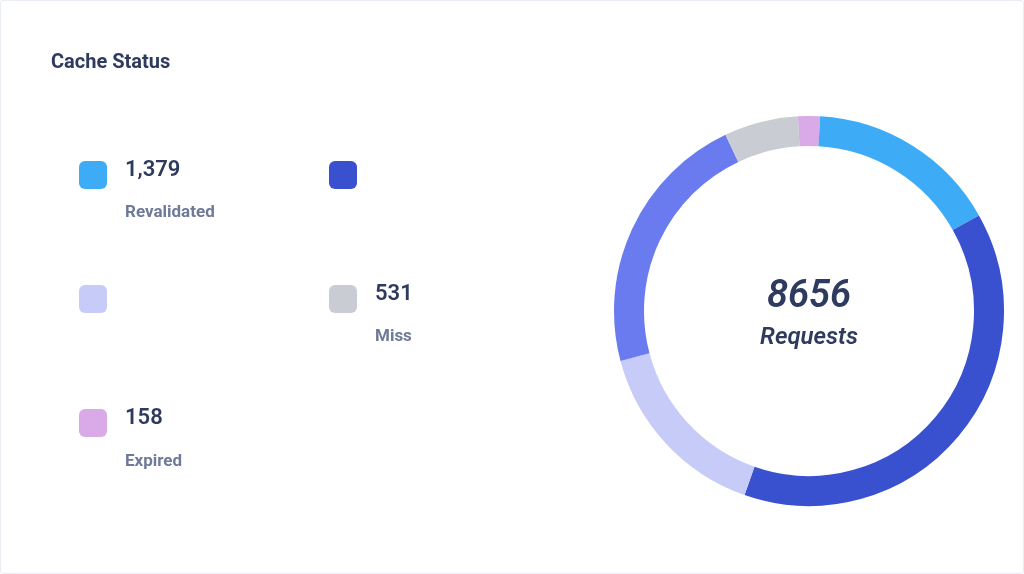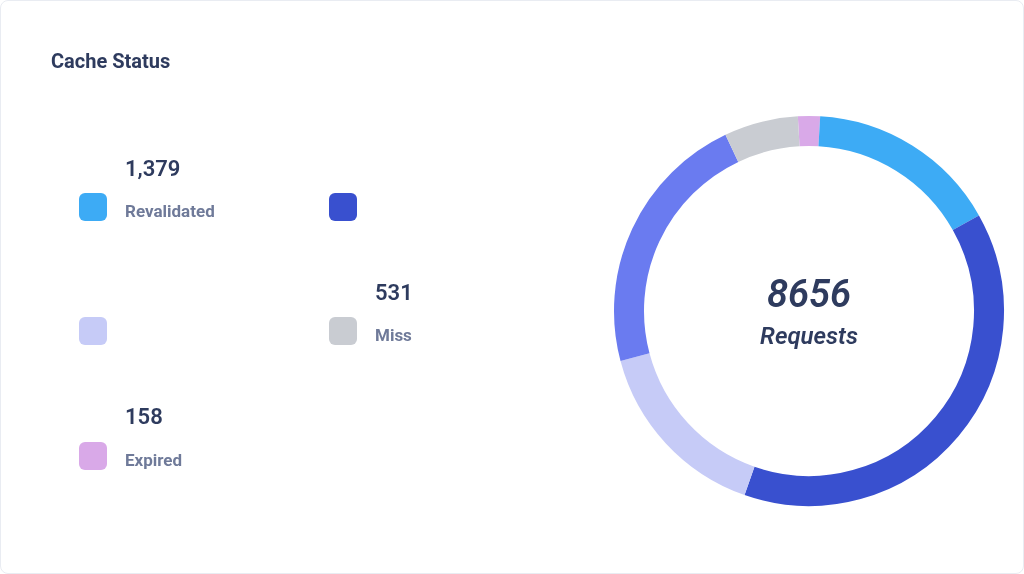--- a/index.html
+++ b/index.html
@@ -8,21 +8,21 @@
       background: #fff;
       width: 1024px;
       height: 574px;
       overflow: hidden;
     }
     .card {
       width: 1024px;
       height: 574px;
       padding: 48px 50px 40px 50px;
       border: 1px solid #e9ecf2;
-      border-radius: 8px;
+      border-radius: 3px;
       background: #fff;
       position: relative;
     }
     .title {
       color: #2e3b5e;
       font-size: 20px;
       font-weight: 700;
       margin-bottom: 48px;
     }
     .content {
@@ -37,21 +37,21 @@
       padding-top: 36px;
     }
     .legend-grid {
       display: grid;
       grid-template-columns: 210px 210px;
       row-gap: 60px;
       column-gap: 40px;
     }
     .legend-item {
       display: flex;
-      align-items: flex-end;
+      align-items: flex-start;
       gap: 18px;
     }
     .swatch {
       width: 28px;
       height: 28px;
       border-radius: 6px;
       margin-top: 4px;
       flex-shrink: 0;
     }
     .legend-text .value {

